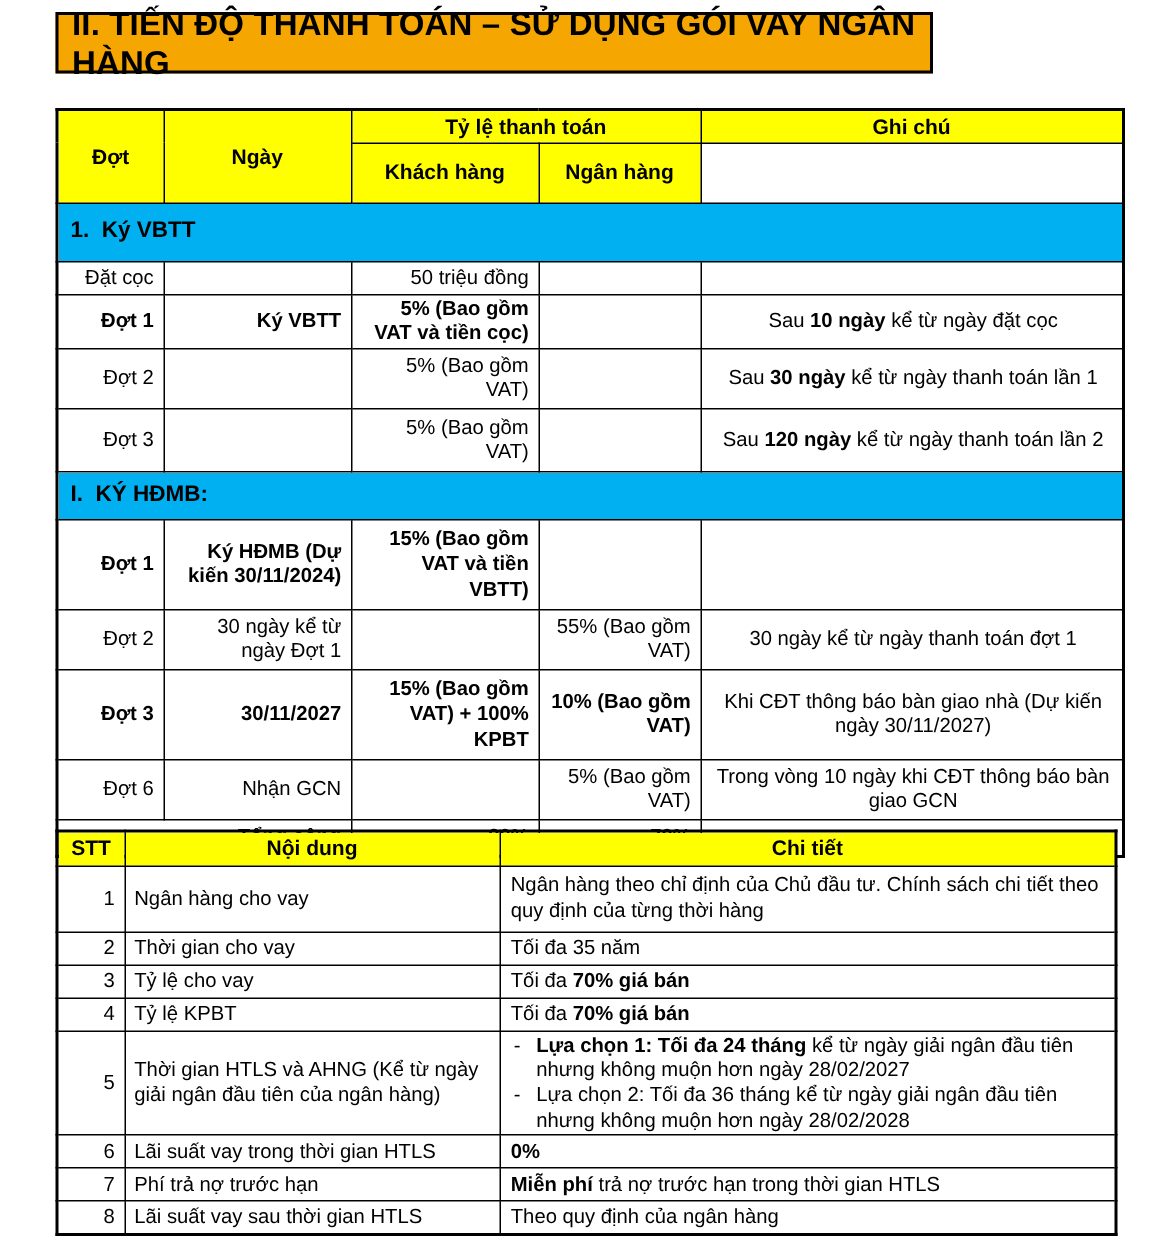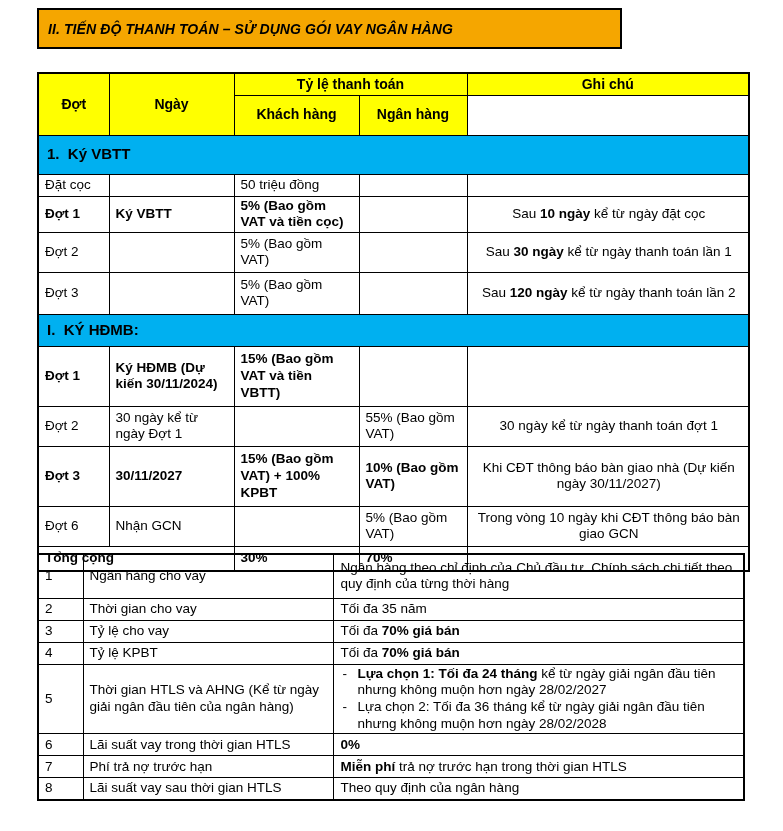--- a/index.html
+++ b/index.html
@@ -6,35 +6,35 @@
   html,body { background:#fff; }
   body {
     width:783px; height:831px; position:relative; overflow:hidden;
     font-family:"Liberation Sans","DejaVu Sans",sans-serif; color:#000;
   }
   .banner {
     position:absolute; left:37px; top:8px; width:585px; height:41px;
     background:var(--banner-orange,#F5A600);
     border:2px solid var(--border-black,#000);
     display:flex; align-items:center; padding-left:9px;
-    font-weight:700; font-size:14px; letter-spacing:.1px;font-style:italic;
+    font-weight:700; font-size:22px; letter-spacing:.1px;
   }
   table { border-collapse:collapse; table-layout:fixed; position:absolute; border:2px solid var(--border-black,#000); }
   #payment-table { left:37px; top:72px;  width:711px; }
   #loan-table    { left:37px; top:553px; width:706px; }
   th, td {
     border:1.5px solid var(--border-black,#000);
     vertical-align:middle; line-height:1.24;
     font-size:13.5px; padding:1px 6px; overflow:hidden;
   }
   th {
     background:var(--header-yellow,#FFFF00);
     font-weight:700; font-size:14px; text-align:center; padding:1px 3px;
   }
-  td.center { text-align:left; }
+  td.center { text-align:right; }
   td.bold, tr.bold-row td { font-weight:700; }
   tr.section-row td {
     background:var(--section-blue,#00B0F0);
     font-weight:700; font-size:15px; white-space:pre-wrap; padding-left:8px;
   }
   td.note { text-align:center; padding-left:7px; padding-right:5px; }
   .bullet { display:flex; align-items:flex-start; }
   .bullet .dash { flex:0 0 17px; text-align:left; padding-left:2px; }
   .bullet .btxt { flex:1; }
   #loan-table td.detail { padding-left:7px; }
@@ -142,20 +142,25 @@
 </tbody>
   </table>
 
 <table id="loan-table">
   <colgroup>
     <col style="width:45px">
       <col style="width:250px">
       <col style="width:411px">
   </colgroup>
   <tbody>
+      <tr style="height:23px">
+    <th>STT</th>
+    <th>Nội dung</th>
+    <th>Chi tiết</th>
+  </tr>
   <tr style="height:44px">
     <td class="center">1</td>
     <td>Ngân hàng cho vay</td>
     <td class="detail">Ngân hàng theo chỉ định của Chủ đầu tư. Chính sách chi tiết theo quy định của từng thời hàng</td>
   </tr>
   <tr style="height:22px">
     <td class="center">2</td>
     <td>Thời gian cho vay</td>
     <td class="detail">Tối đa 35 năm</td>
   </tr>

